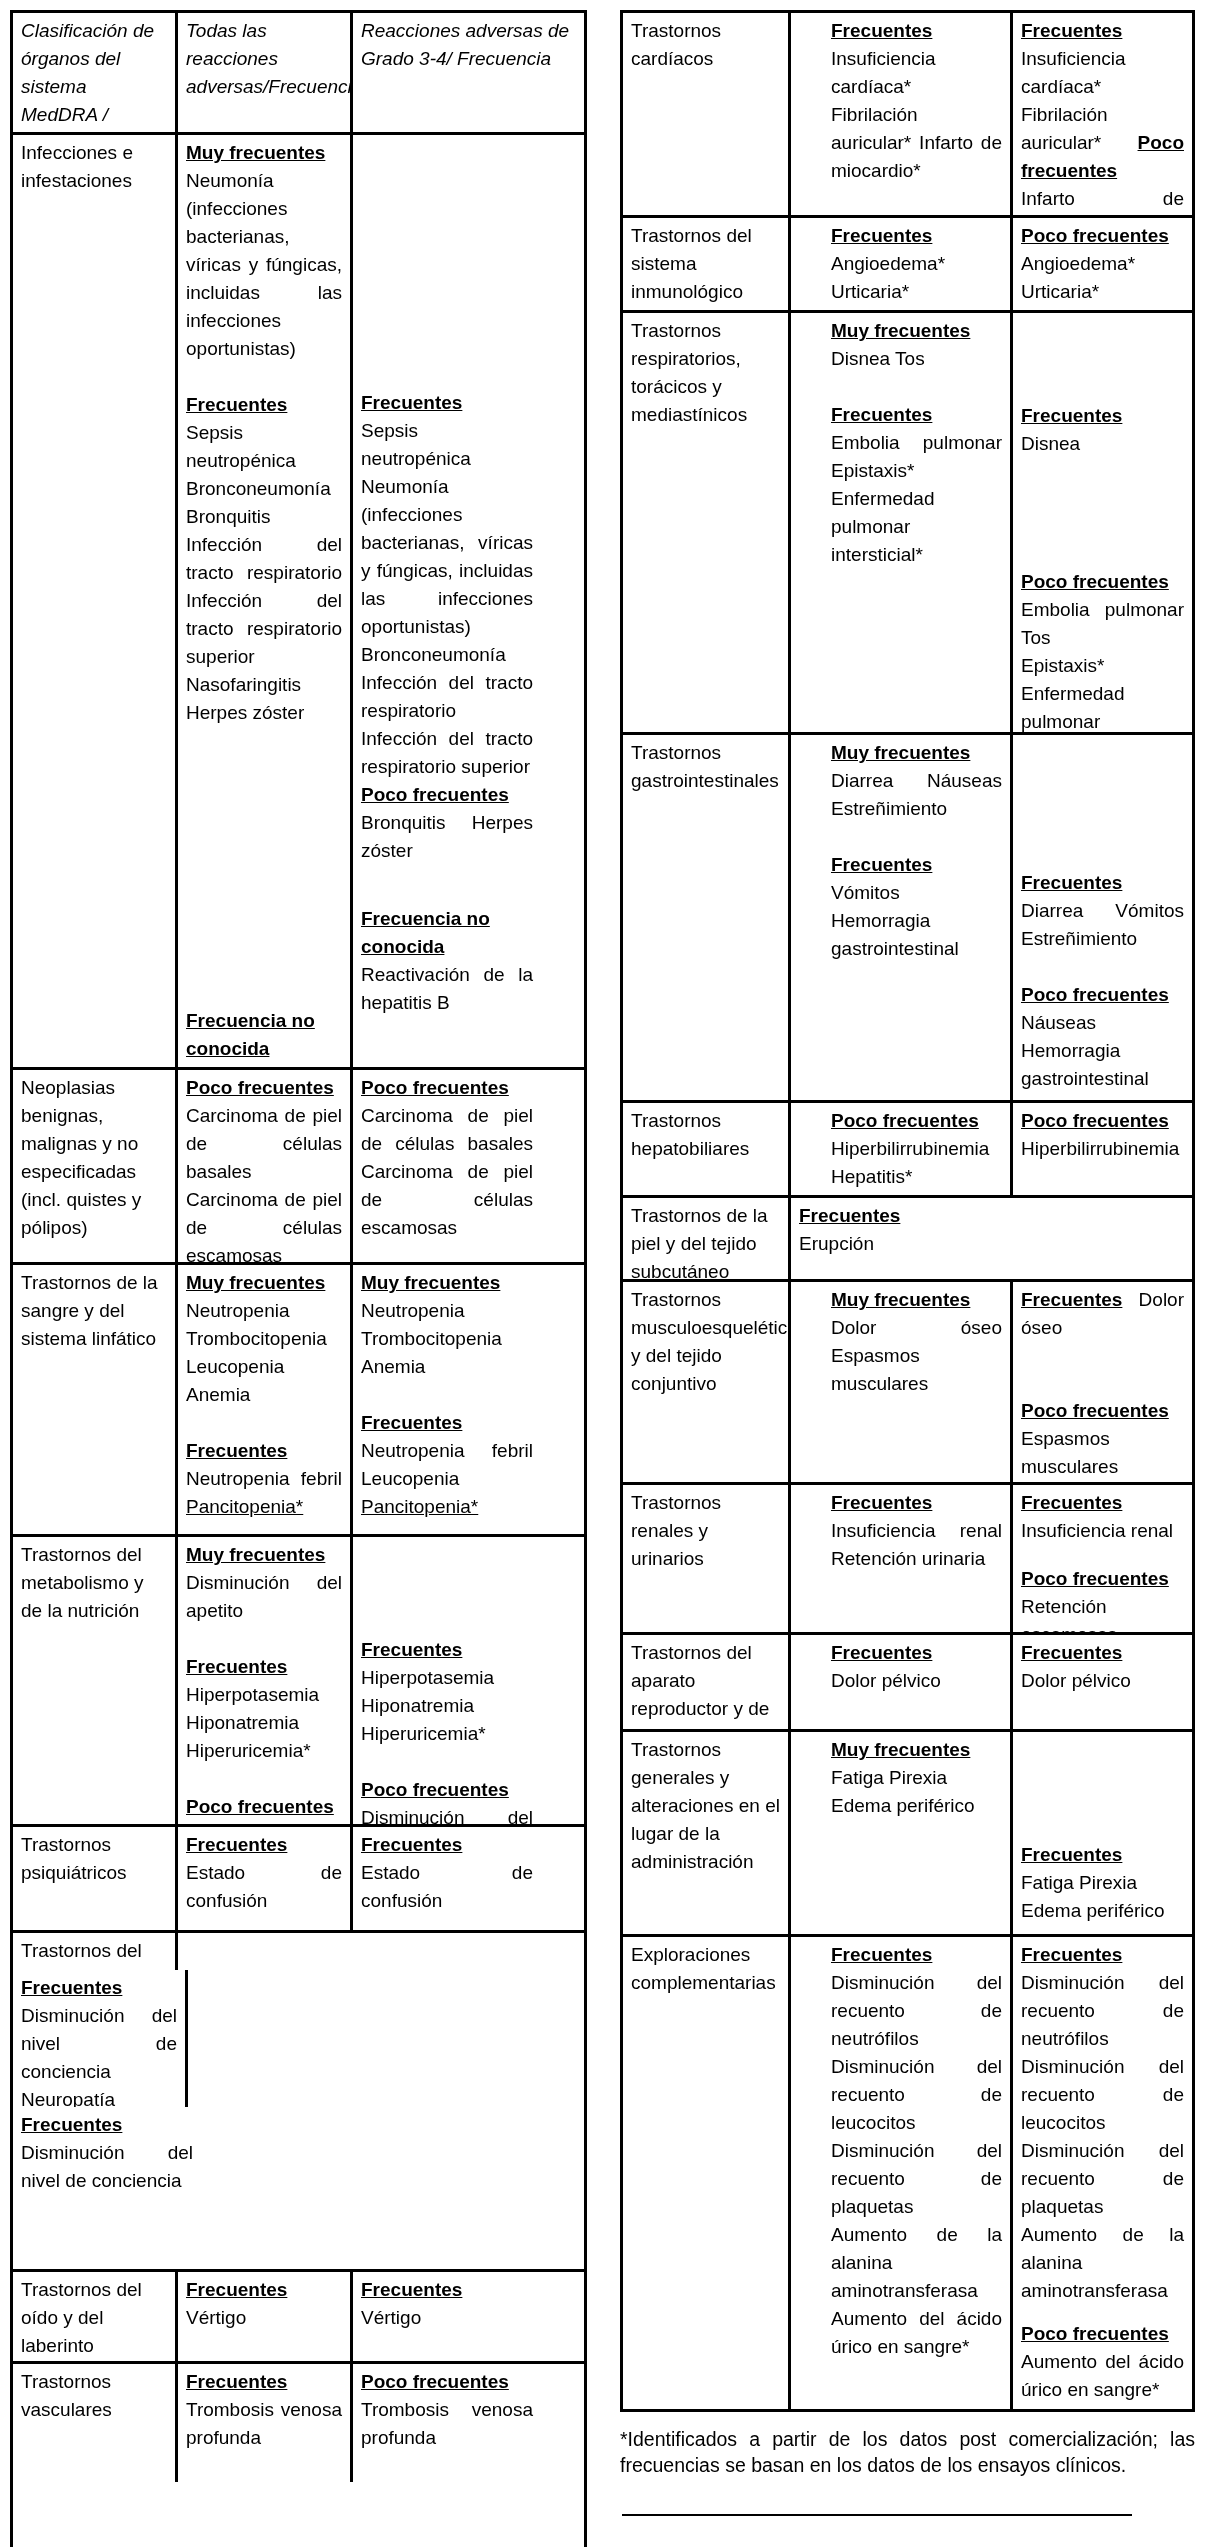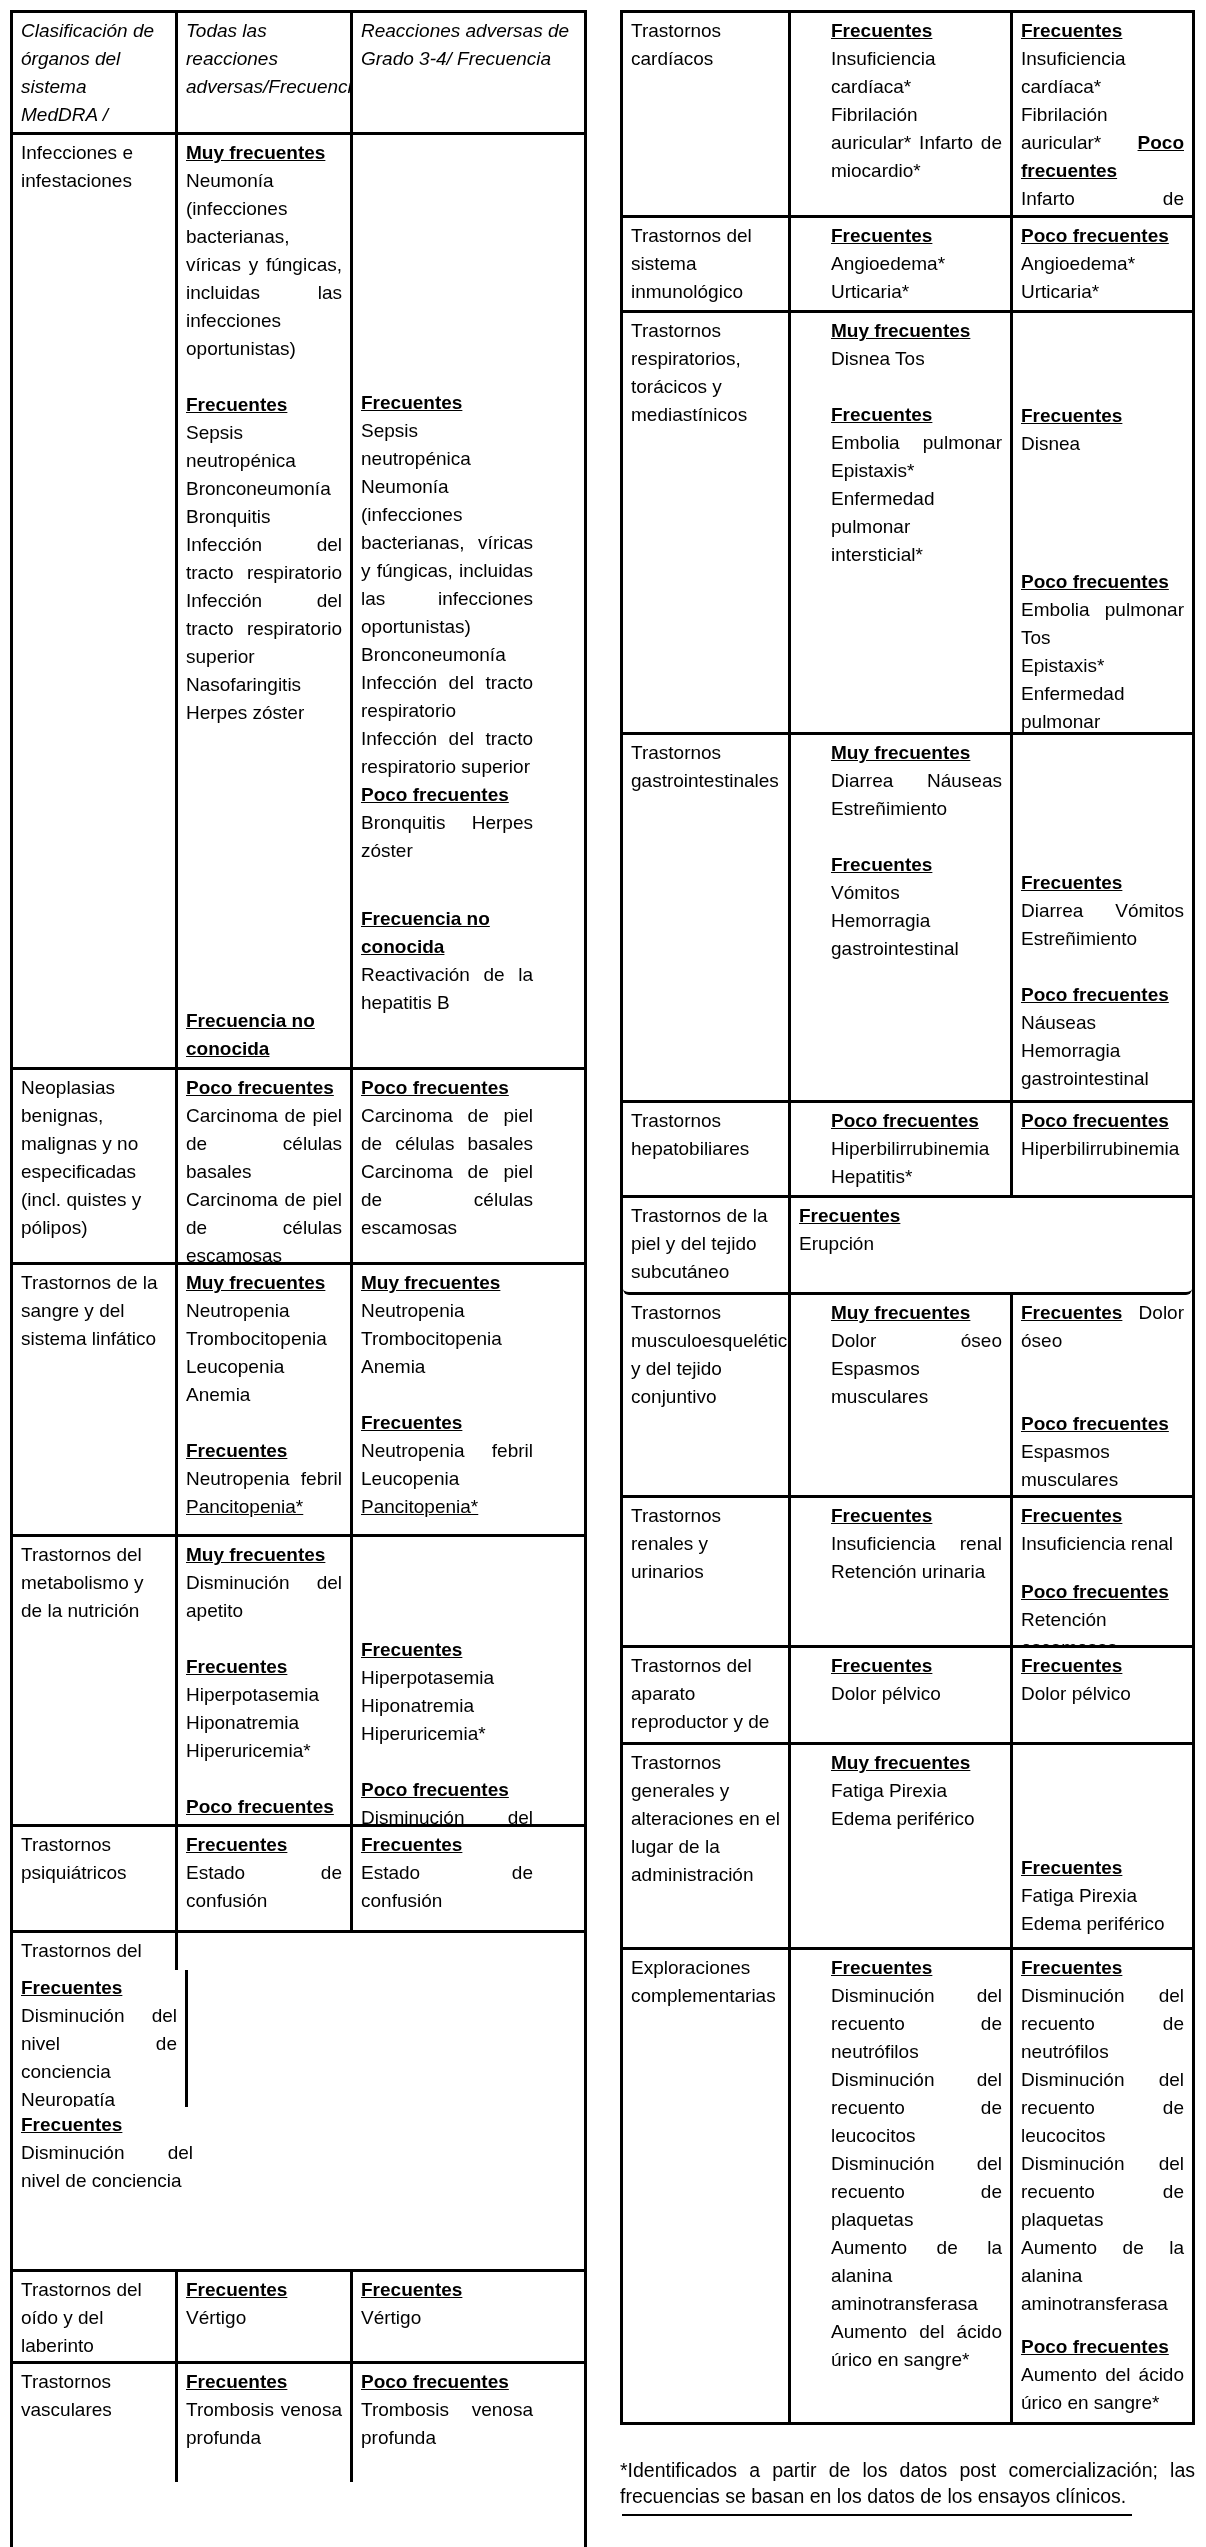--- a/index.html
+++ b/index.html
@@ -23,21 +23,21 @@
   #tbl-left .c2 > .blk { max-width:172px; }
   .hdr .cell { font-style:italic; }
   .blk { text-align:justify; overflow-wrap:break-word; }
   .lblline { text-align:left; }
   .lbl { font-weight:700; text-decoration:underline; }
   .und { text-decoration:underline; }
   .tx  { }
   .gap { width:100%; }
   .footnote {
     position:absolute; left:620px; top:2426px; width:575px;
-    font-size:19.5px; line-height:26px; text-align:justify;margin-top:31px;
+    font-size:19.5px; line-height:26px; text-align:justify;
   }
   .rule { position:absolute; left:622px; top:2514px; width:510px; height:2px; background:#000; }
 </style>
 </head>
 <body>
 
 <div id="tbl-left" class="tbl">
     <div class="row hdr" style="height: 122px;">
       <div class="cell c0">Clasificación de órganos del sistema MedDRA / Término preferido</div>
       <div class="cell c1">Todas las reacciones adversas/Frecuencia</div>
@@ -231,21 +231,21 @@
       <div class="cell c0">Trastornos hepatobiliares</div>
       <div class="cell c1">
         <div class="blk lblline"><span class="lbl">Poco frecuentes</span></div>
         <div class="blk"><span class="tx">Hiperbilirrubinemia Hepatitis*</span></div>
       </div>
       <div class="cell c2">
         <div class="blk lblline"><span class="lbl">Poco frecuentes</span></div>
         <div class="blk"><span class="tx">Hiperbilirrubinemia</span></div>
       </div>
     </div>
-    <div class="row" style="height: 97px; border-radius: 6px;">
+    <div class="row" style="height: 84px;">
       <div class="cell c0">Trastornos de la piel y del tejido subcutáneo</div>
       <div class="cell c2">
         <div class="blk lblline"><span class="lbl">Frecuentes</span></div>
         <div class="blk"><span class="tx">Erupción</span></div>
       </div>
     </div>
     <div class="row" style="height: 203px;">
       <div class="cell c0">Trastornos musculoesqueléticos y del tejido conjuntivo</div>
       <div class="cell c1">
         <div class="blk lblline"><span class="lbl">Muy frecuentes</span></div>

